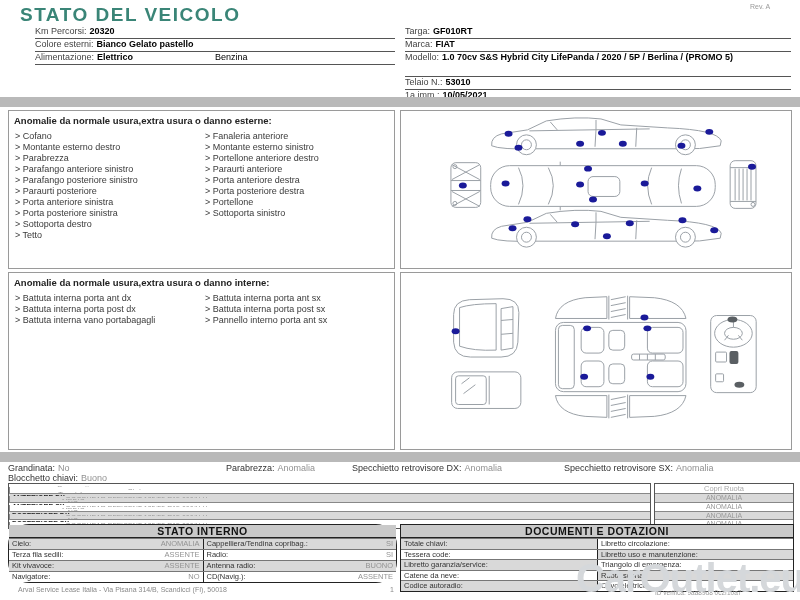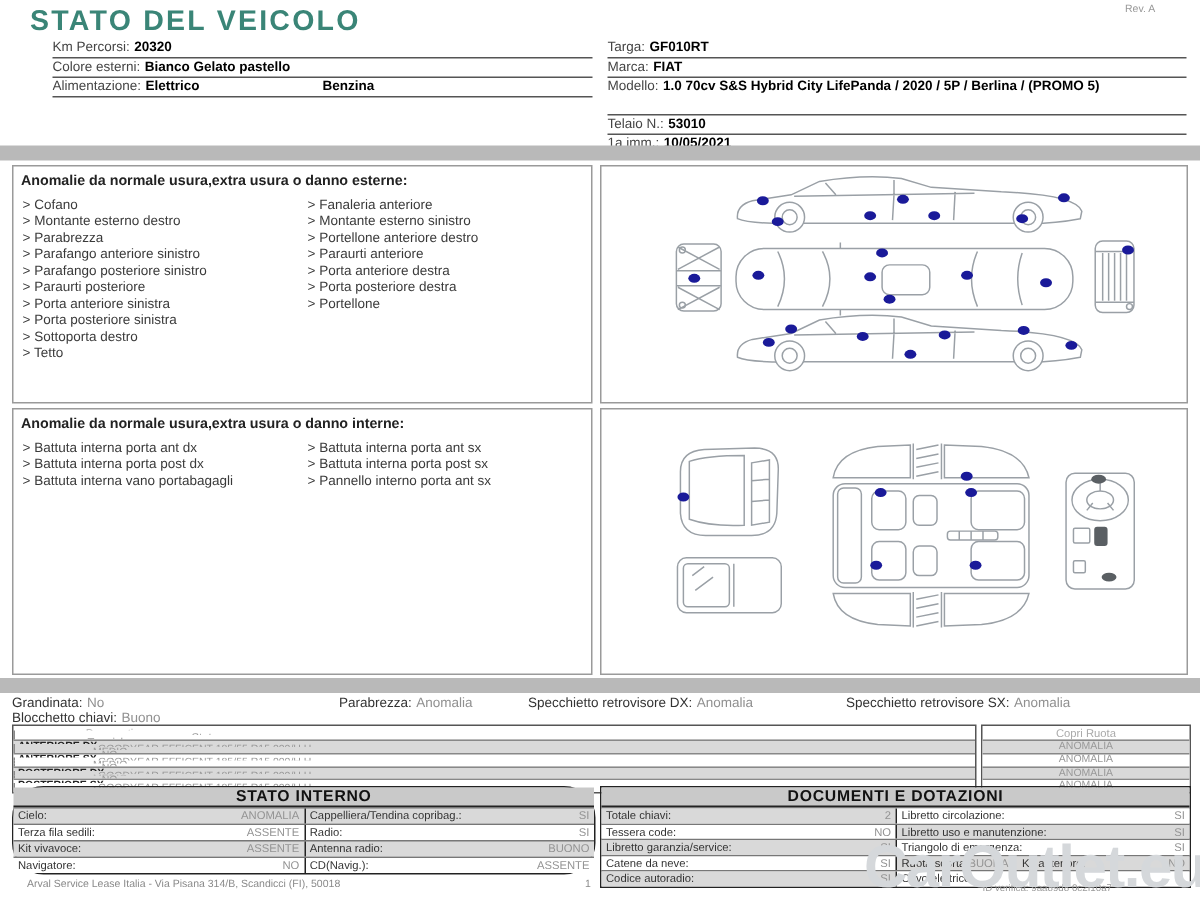--- a/index.html
+++ b/index.html
@@ -6,21 +6,21 @@
   #page{position:relative;width:800px;height:600px;background:#fff;overflow:hidden;
         font-family:"Liberation Sans","DejaVu Sans",sans-serif;color:#333;}
   .abs{position:absolute;}
 
   
   #title{left:20px;top:4px;font-size:19px;font-weight:bold;letter-spacing:1.5px;color:#3A8577;}
   #rev{left:750px;top:3px;font-size:7px;color:#999;}
   .inforow{border-bottom:1px solid #555;font-size:9px;height:12px;line-height:11px;white-space:nowrap;overflow:hidden;}
   .inforow .lab{color:#444;}
   .inforow .val{color:#000;font-weight:bold;margin-left:3px;}
-  .inforow .val2{color:#000;font-weight:bold;position:absolute;left:180px;}
+  .inforow .val2{color:#000;font-weight:normal;position:absolute;left:180px;}
   #info-left{left:35px;top:26px;width:360px;}
   #info-right{left:405px;top:26px;width:386px;}
   .inforow.tall{height:24px;white-space:normal;line-height:11px;}
 
   
   .band{left:0;width:800px;height:10px;background:#B9B9B9;}
 
   
   .panel{background:#fff;border:1px solid #9a9a9a;}
   .panel-title{font-weight:bold;font-size:9.5px;color:#222;padding:4px 5px 1px 5px;}
@@ -63,21 +63,21 @@
   .brow:first-of-type{border-top:none;}
   .bcell{display:flex;padding:0 3px;overflow:hidden;white-space:nowrap;}
   .bcell .lab{color:#333;}
   .bcell .val{margin-left:auto;color:#939393;}
   .bcell.rt{border-left:1px solid #222;}
   #stato-interno{left:8px;top:524px;width:387px;border-radius:21px;}
   #stato-interno .brow{height:10px;line-height:10px;}
   #stato-interno .bcell{width:50%;box-sizing:border-box;}
   #documenti{left:400px;top:524px;width:392px;}
   #documenti .brow{height:9.6px;line-height:9.6px;}
-  #documenti .bcell{width:50%;box-sizing:border-box;}
+  #documenti .bcell{width:50%;box-sizing:border-box;flex-direction:column;}
   .sub{display:flex;border-left:1px solid #222;margin-left:4px;padding-left:4px;flex:1;}
   .sub .val{margin-left:auto;}
 
   
   .foot{font-size:7px;color:#8a8a8a;white-space:nowrap;}
   #verify{font-size:6.5px;color:#9a9a9a;}
   #watermark{right:-4px;top:556px;font-size:40px;font-weight:bold;color:#d5d8db;
              letter-spacing:-1px;z-index:5;pointer-events:none;}
 </style>
 </head>
@@ -135,20 +135,21 @@
       <span>Tetto</span>
     </div>
     <div class="itemcol" style="left:196px;width:185px;">
       <span>Fanaleria anteriore</span>
       <span>Montante esterno sinistro</span>
       <span>Portellone anteriore destro</span>
       <span>Paraurti anteriore</span>
       <span>Porta anteriore destra</span>
       <span>Porta posteriore destra</span>
       <span>Portellone</span>
+      <span>Sottoporta sinistro</span>
     </div>
   </div>
 
   <div class="abs panel" style="left:8px;top:272px;width:385px;height:176px;">
     <div class="panel-title">Anomalie da normale usura,extra usura o danno interne:</div>
     <div class="itemcol" style="left:6px;width:184px;">
       <span>Battuta interna porta ant dx</span>
       <span>Battuta interna porta post dx</span>
       <span>Battuta interna vano portabagagli</span>
     </div>

